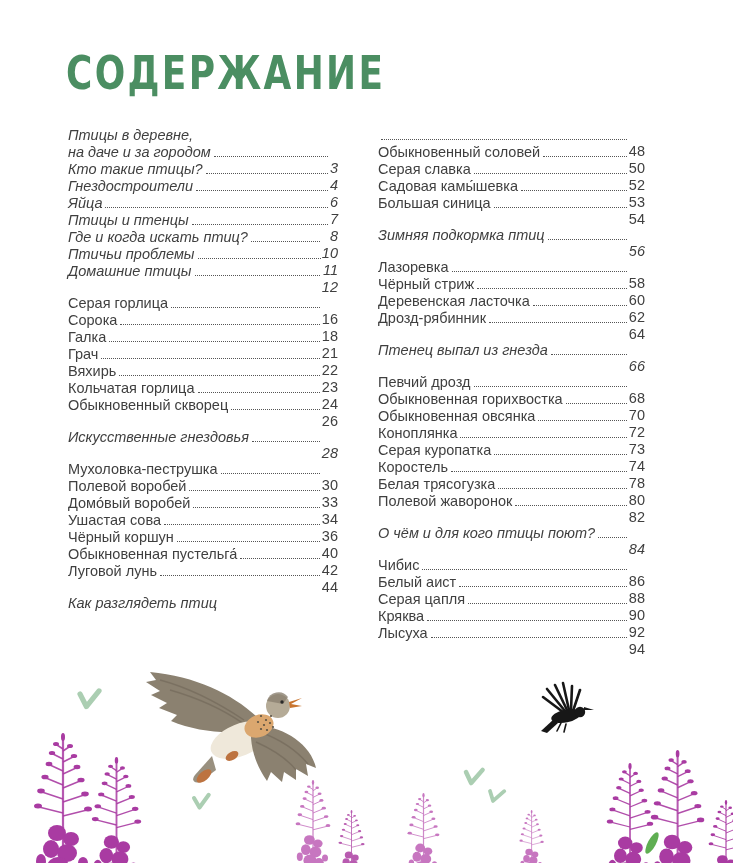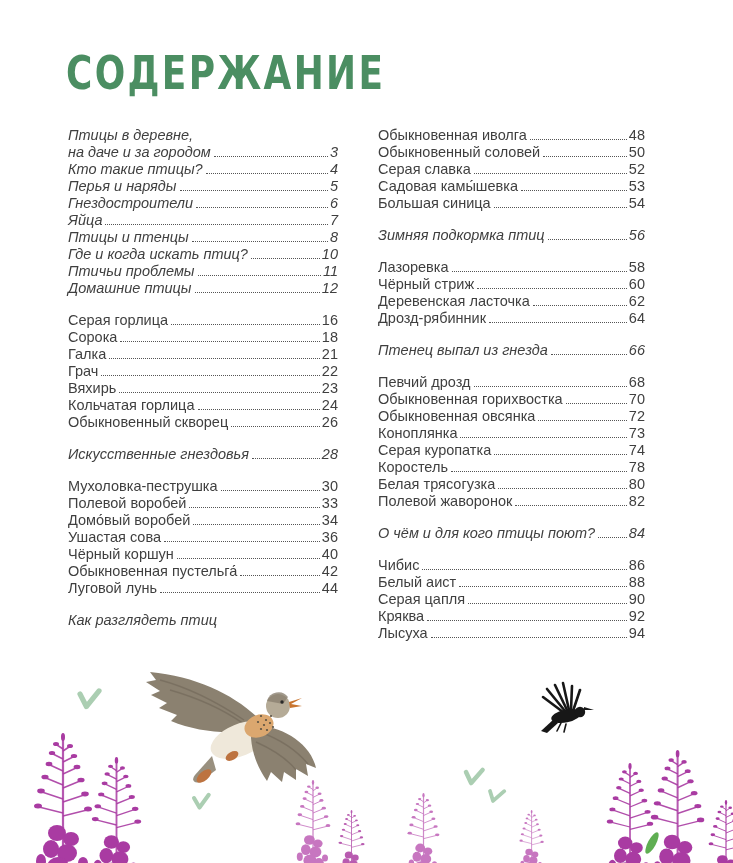--- a/index.html
+++ b/index.html
@@ -22,21 +22,21 @@
     position:absolute;left:66px;top:46px;
     font-family:"DejaVu Sans",sans-serif;font-weight:bold;
     font-size:46px;letter-spacing:3px;color:var(--title-green);
     transform:scaleX(0.78);transform-origin:left top;white-space:nowrap;
   }
   .toc-col{position:absolute;top:127px;}
   .toc-col.left{left:68px;width:270px;}
   .toc-col.right{left:378px;width:267px;}
   .toc-group{margin-bottom:15px;}
   .toc-group.italic .toc-row{font-style:italic;}
-  .toc-row{display:flex;align-items:flex-end;font-size:14.5px;line-height:17px;height:17px;}
+  .toc-row{display:flex;align-items:center;font-size:14.5px;line-height:17px;height:17px;}
   .toc-label{white-space:nowrap;}
   .toc-leader{
     flex:1 1 auto;min-width:10px;align-self:flex-end;
     border-bottom:1.8px dotted var(--dot-leader);
     margin:0 2px 4px 3px;
   }
   .toc-page{white-space:nowrap;margin-top:32px;}
   .footer-art{position:absolute;left:0;bottom:0;width:733px;height:205px;display:block;}
 </style>
 </head>
@@ -55,25 +55,20 @@
           <span class="toc-label">на даче и за городом</span>
           <span class="toc-leader"></span>
           <span class="toc-page">3</span>
         </div>
         <div class="toc-row">
           <span class="toc-label">Кто такие птицы?</span>
           <span class="toc-leader"></span>
           <span class="toc-page">4</span>
         </div>
         <div class="toc-row">
-          <span class="toc-label">Перья и наряды</span>
-          <span class="toc-leader"></span>
-          <span class="toc-page">5</span>
-        </div>
-        <div class="toc-row">
           <span class="toc-label">Гнездостроители</span>
           <span class="toc-leader"></span>
           <span class="toc-page">6</span>
         </div>
         <div class="toc-row">
           <span class="toc-label">Яйца</span>
           <span class="toc-leader"></span>
           <span class="toc-page">7</span>
         </div>
         <div class="toc-row">
@@ -180,21 +175,20 @@
       </div>
       <div class="toc-group italic">
         <div class="toc-row">
           <span class="toc-label">Как разглядеть птиц</span>
         </div>
       </div>
     </div>
   <div class="toc-col right" id="toc-right">
       <div class="toc-group">
         <div class="toc-row">
-          <span class="toc-label">Обыкновенная иволга</span>
           <span class="toc-leader"></span>
           <span class="toc-page">48</span>
         </div>
         <div class="toc-row">
           <span class="toc-label">Обыкновенный соловей</span>
           <span class="toc-leader"></span>
           <span class="toc-page">50</span>
         </div>
         <div class="toc-row">
           <span class="toc-label">Серая славка</span>

